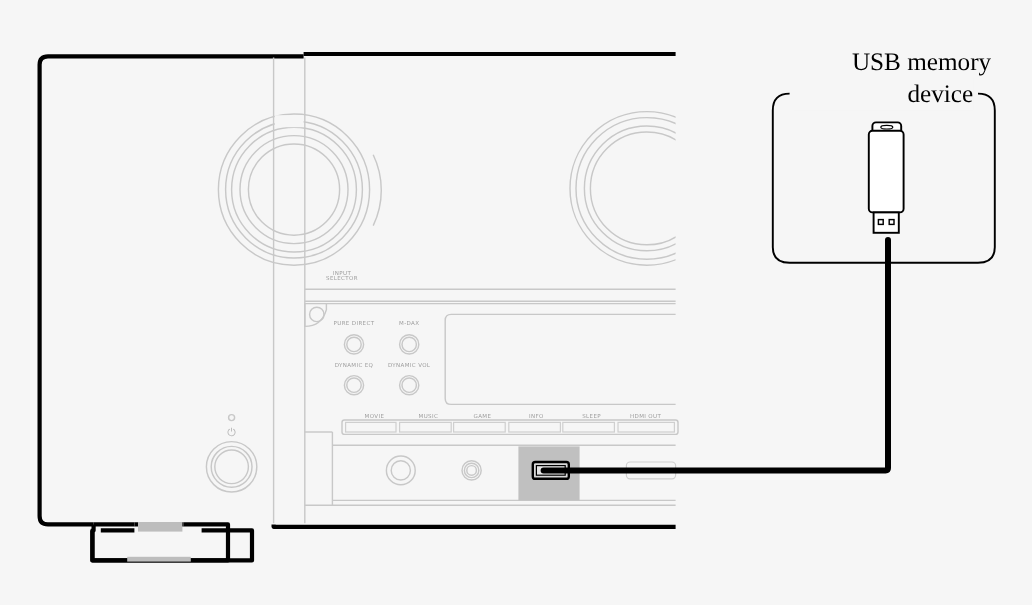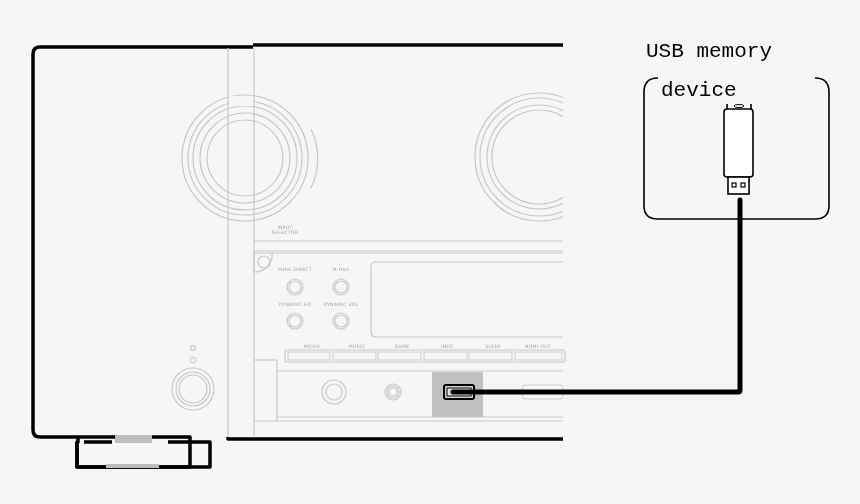--- a/index.html
+++ b/index.html
@@ -9,25 +9,25 @@
       font-family: "Liberation Sans", "DejaVu Sans", sans-serif;
       position: relative;
     }
     svg.stage { position: absolute; left: 0; top: 0; }
     .thin { fill: none; stroke: #c8c8c8; stroke-width: 1.2; }
     .thin2 { fill: none; stroke: #cfcfcf; stroke-width: 1; }
     .thick { fill: none; stroke: #000; stroke-width: 3.5; stroke-linejoin: round; }
     .tiny-label { font-family: "DejaVu Sans", sans-serif; font-size: 4.6px; fill: #9d9d9d; letter-spacing: 0.3px; }
     .caption {
       position: absolute; left: 646px; top: 38px; width: 180px;
-      text-align: left; font-size: 21px; line-height: 27px; color: #000;
-      font-family: Liberation Mono, monospace;
+      text-align: right; font-size: 21px; line-height: 27px; color: #000;
+      font-family: Liberation Serif, serif;
     }
     .caption span { display: block; }
-    .caption .line2 { background: #f6f6f6; margin: 12px auto; width: 150px; }
+    .caption .line2 { background: #f6f6f6; margin: 0 auto; width: 150px; }
   </style>
 </head>
 <body>
 
 <svg class="stage" width="860" height="504" viewBox="0 0 860 504" xmlns="http://www.w3.org/2000/svg">
 
   <g>
 
     <path class="thick" d="M253,47 L40,47 Q33,47 33,54 L33,430 Q33,437 40,437 L78,437"></path>
 

